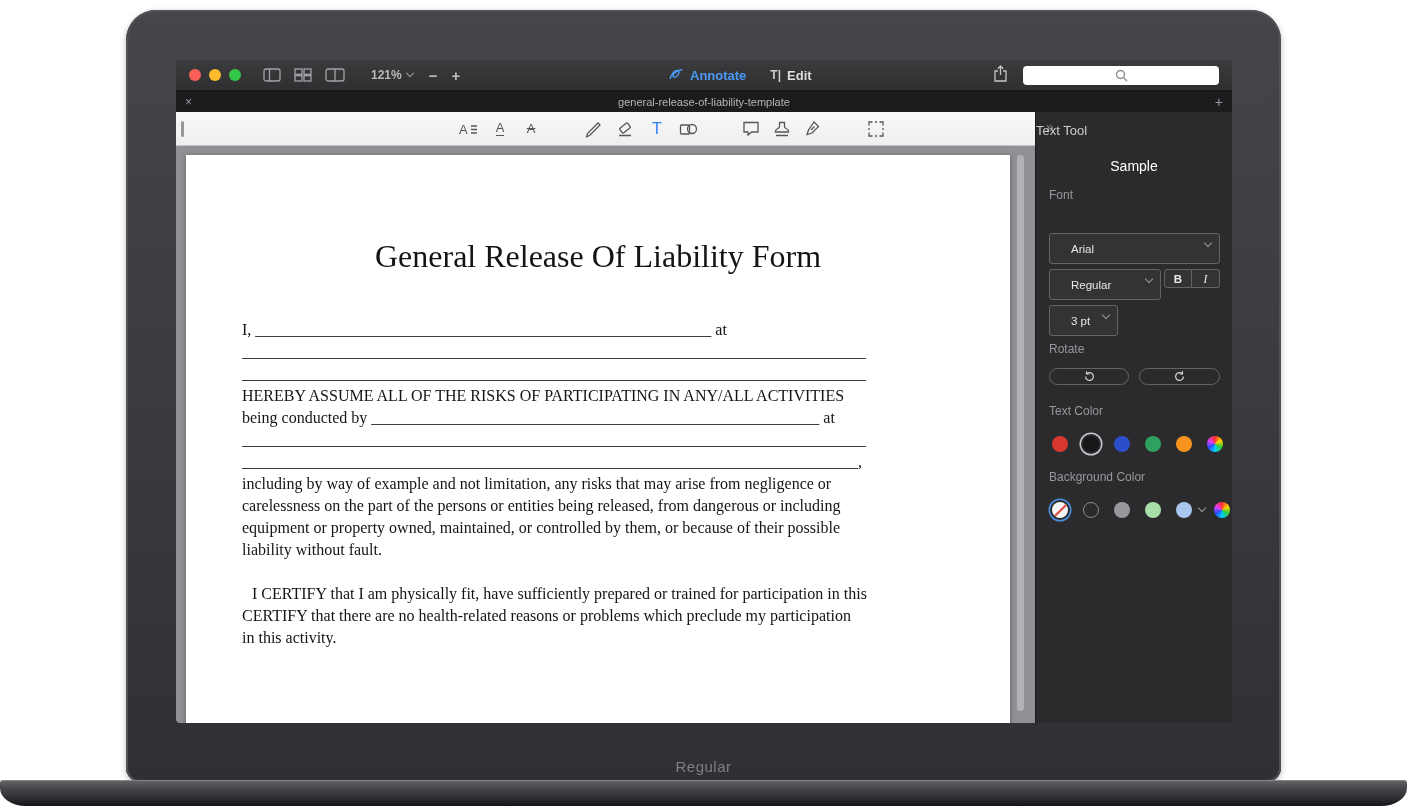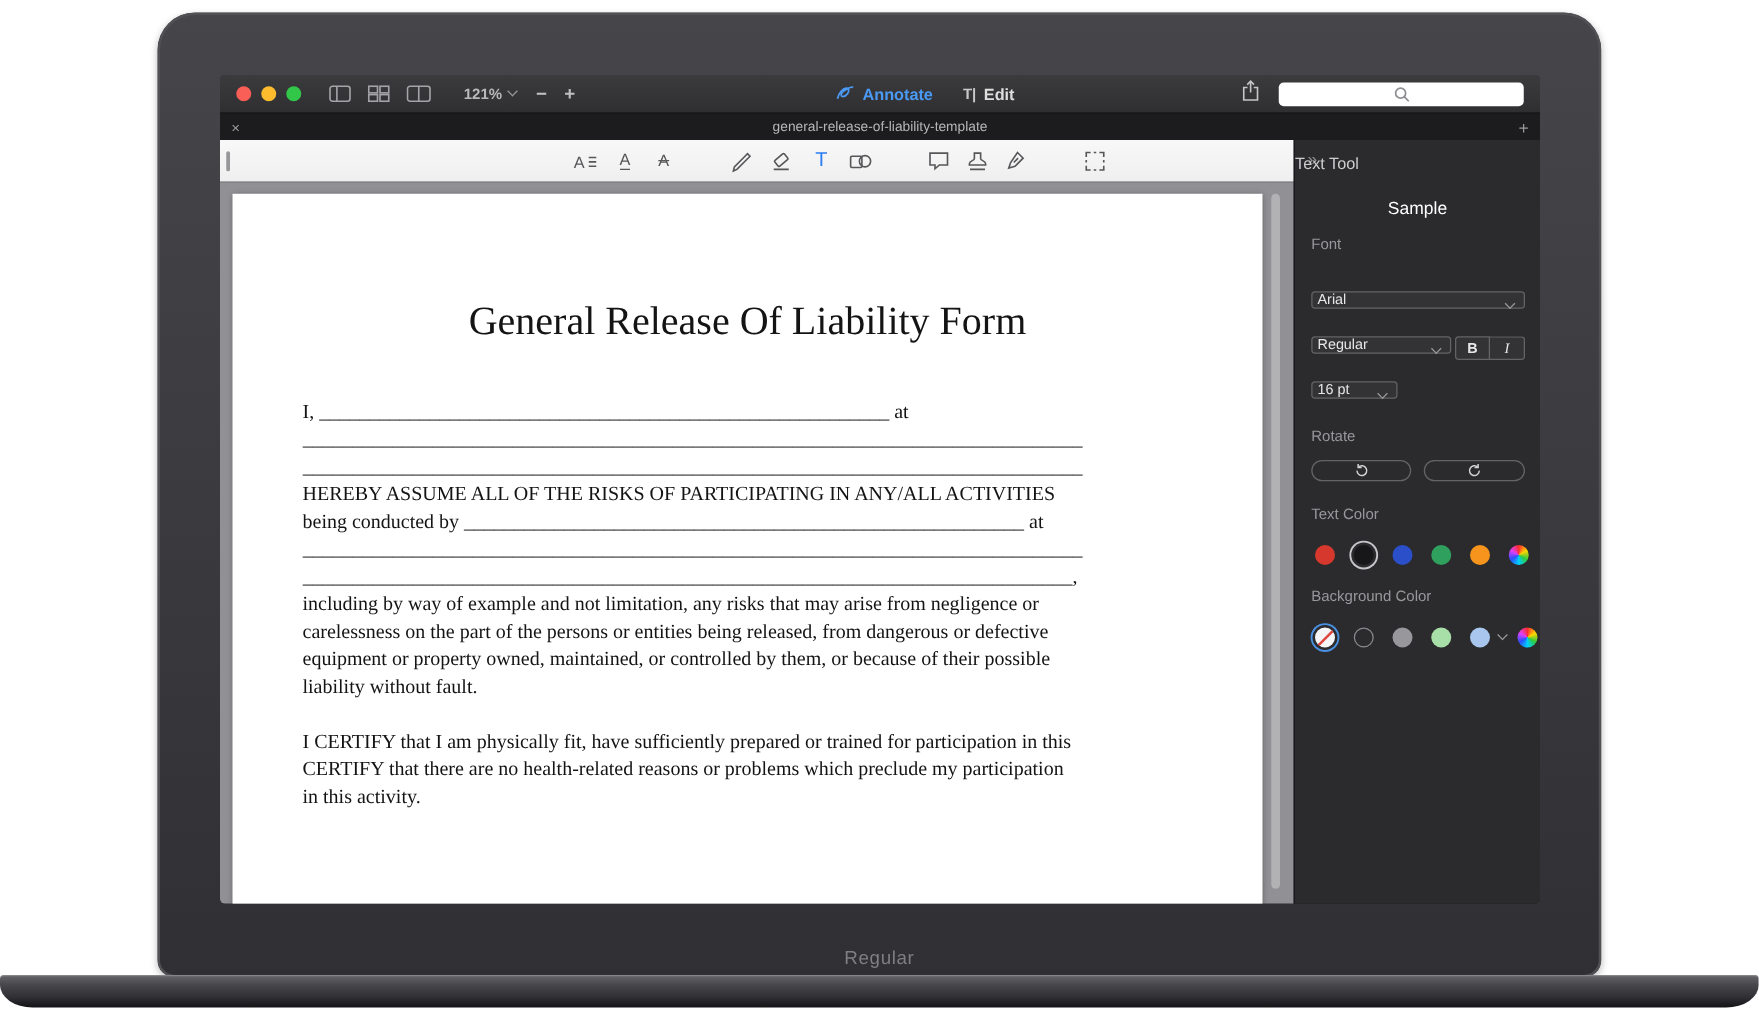--- a/index.html
+++ b/index.html
@@ -79,35 +79,35 @@
   .deco-strike { text-decoration: line-through; }
   .text-tool-glyph { font-size: 16px; font-weight: 500; }
   
   .doc-area { flex: 1; background: #919195; position: relative; overflow: hidden; }
   .page { position: absolute; left: 10px; top: 9px; width: 824px; height: 720px; background: #ffffff;
           box-shadow: 0 1px 5px rgba(0,0,0,.35); }
   .doc-body { padding: 0 56px; font-family: "Liberation Serif", serif; font-size: 16px; color: #141414; }
   .doc-title { text-align: center; font-size: 32px; line-height: 38px; margin-top: 82px; margin-bottom: 44px;
                font-weight: 400; white-space: nowrap; }
   .doc-line { line-height: 22px; white-space: pre; overflow: hidden; }
-  .doc-line.gap { margin-top: 22px; }
+  .doc-line.gap { margin-top: 22px; margin-left: 10px; }
   .scrollbar { position: absolute; right: 11px; top: 9px; width: 7px; height: 556px;
                background: #b2b2b5; border-radius: 4px; }
   
   .sidebar { width: 197px; background: #2b2b2d; position: relative; flex-shrink: 0;
              border-left: 1px solid #1a1a1c; }
   .sb-collapse { position: absolute; left: 10px; top: 7px; color: #8f8f93; font-size: 14px; }
   .sb-title { position: absolute; left: 0; right: 0; top: 11px; 
               color: #cdcdd0; font-size: 13px; }
   .sb-sample { position: absolute; left: 0; right: 0; top: 46px; text-align: center;
                color: #ffffff; font-size: 14px; }
   .sb-label { position: absolute; left: 13px; color: #98989c; font-size: 12px; }
-  .dropdown { position: absolute; height: 14px; background: #333335; border: 1px solid #646466;
+  .dropdown { position: absolute; height: 31px; background: #333335; border: 1px solid #646466;
               border-radius: 3px; color: #e7e7e9; font-size: 11.5px; display: flex; align-items: center;
-              padding: 0 4px; }
+              padding: 0 21px; }
   .dropdown .chev { position: absolute; right: 8px; top: 6px; border-color: #9a9a9d; }
   .bi-group { position: absolute; display: flex; }
   .bi-btn { width: 28px; height: 19px; border: 1px solid #646466; background: #333335;
             color: #e7e7e9; display: flex; align-items: center; justify-content: center; font-size: 11.5px; }
   .bi-btn.b { border-radius: 3px 0 0 3px; font-weight: bold; }
   .bi-btn.i { border-radius: 0 3px 3px 0; border-left: none; font-style: italic; font-family: "Liberation Serif", serif; }
   .rot-btn { position: absolute; height: 17px; border: 1px solid #646466; border-radius: 9px;
              display: flex; align-items: center; justify-content: center; }
   .rot-btn svg { stroke: #d3d3d6; fill: none; stroke-width: 1.3; }
   .swatch-row { position: absolute; left: 16px; display: flex; align-items: center; gap: 15px; }
@@ -264,21 +264,21 @@
               <div class="doc-title">General Release Of Liability Form</div>
               <div>
                   <div class="doc-line">I, _________________________________________________________ at</div>
                   <div class="doc-line">______________________________________________________________________________</div>
                   <div class="doc-line">______________________________________________________________________________</div>
                   <div class="doc-line">HEREBY ASSUME ALL OF THE RISKS OF PARTICIPATING IN ANY/ALL ACTIVITIES</div>
                   <div class="doc-line">being conducted by ________________________________________________________ at</div>
                   <div class="doc-line">______________________________________________________________________________</div>
                   <div class="doc-line">_____________________________________________________________________________,</div>
                   <div class="doc-line">including by way of example and not limitation, any risks that may arise from negligence or</div>
-                  <div class="doc-line">carelessness on the part of the persons or entities being released, from dangerous or defective</div>
+                  <div class="doc-line">carelessness on the part of the persons or entities being released, from dangerous or including</div>
                   <div class="doc-line">equipment or property owned, maintained, or controlled by them, or because of their possible</div>
                   <div class="doc-line">liability without fault.</div>
                   <div class="doc-line gap">I CERTIFY that I am physically fit, have sufficiently prepared or trained for participation in this</div>
                   <div class="doc-line">CERTIFY that there are no health-related reasons or problems which preclude my participation</div>
                   <div class="doc-line">in this activity.</div>
                 </div>
             </div>
           </div>
           <span class="scrollbar"></span>
         </div>
@@ -298,21 +298,21 @@
         <div class="dropdown" style="left:13px; top:157px; width:112px">
           <span>Regular</span>
           <span class="chev"></span>
         </div>
         <div class="bi-group" style="left:128px; top:157px">
           <span class="bi-btn b">B</span>
           <span class="bi-btn i">I</span>
         </div>
 
         <div class="dropdown" style="left:13px; top:193px; width:69px">
-          <span>16 pt</span>
+          <span>3 pt</span>
           <span class="chev"></span>
         </div>
 
         <div class="sb-label" style="top:230px">Rotate</div>
         <div class="rot-btn" style="left:13px; top:256px; width:80px">
           <svg width="13" height="13" viewBox="0 0 14 14" style="transform:scaleX(-1)">
               <path d="M11.2 7a4.2 4.2 0 1 1-1.3-3"></path>
               <path d="M10.2 1.3v3h-3"></path>
             </svg>
         </div>

